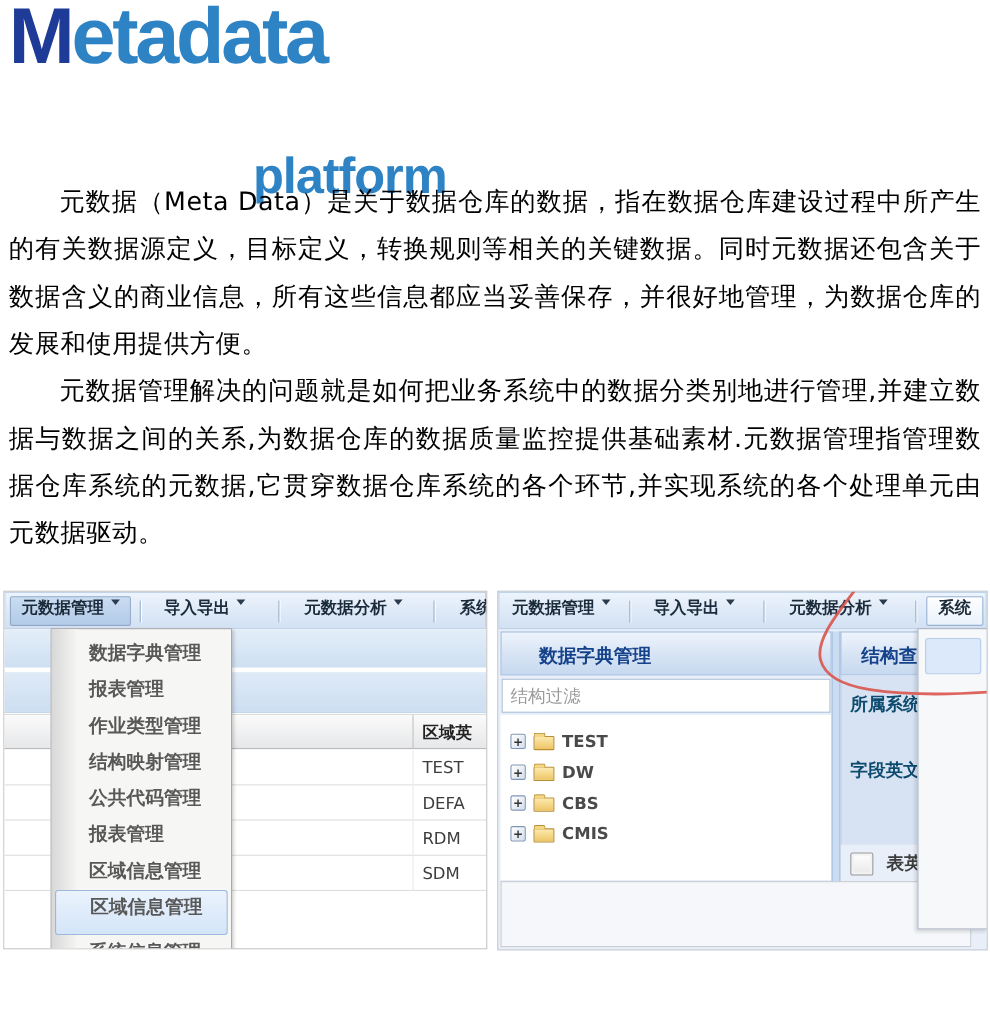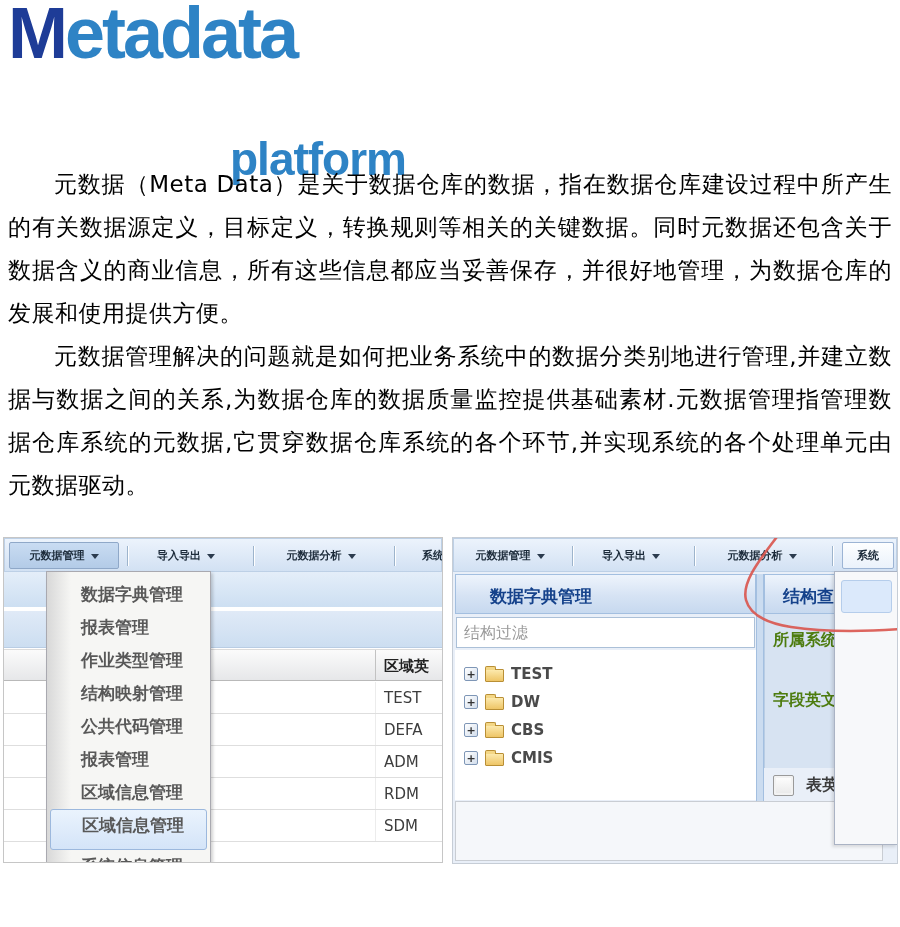--- a/index.html
+++ b/index.html
@@ -20,22 +20,22 @@
   .intro { position:absolute; left:8px; top:163px; width:884px; color:#000; }
   .intro p { font-size:23px; line-height:43px; text-align:justify; text-indent:2em;
              letter-spacing:0.5px; }
   .intro p + p { }
 
   
   .shot { position:absolute; overflow:hidden; background:#fff; }
   .menubar { position:absolute; left:0; top:0; right:0; height:34px;
              background:linear-gradient(#ecf3fc,#d2e1f3);
              border:1px solid #bdd0e6; }
-  .menu-item { position:absolute; top:3px; height:27px; display:flex; align-items:center;
-               justify-content:center; gap:6px; font-size:11px; font-weight:bold; color:#1c2b3a;
+  .menu-item { position:absolute; top:3px; height:27px; display:flex; align-items:flex-start;
+               justify-content:center; gap:6px; font-size:15px; font-weight:bold; color:#1c2b3a;
                border:1px solid transparent; border-radius:2px; cursor:default; }
   .menu-item.pressed { background:linear-gradient(#c9dcf2,#b3cbe7); border-color:#8fa8c8; }
   .menu-item.active  { background:linear-gradient(#fdfeff,#eaf2fb); border-color:#9cb4d4; }
   .caret { width:0; height:0; border-left:4px solid transparent; border-right:4px solid transparent;
            border-top:5px solid #2b3b4e; margin-top:2px; }
   .msep { position:absolute; top:7px; width:1px; height:20px; background:#9db4cc;
           box-shadow:1px 0 0 #ffffff; }
 
   
   .shot-left { left:3px; top:537px; width:440px; height:326px; border:1px solid #c6c6c6; }
@@ -92,21 +92,21 @@
   .tree-label { font-size:15px; font-weight:bold; color:#4a4a4a;
           font-family:"DejaVu Sans",sans-serif; }
   .bottom-strip { position:absolute; left:2px; top:263px; width:428px; height:60px;
           background:#f5f7fa; border:1px solid #c9cdd3; }
   .splitter { position:absolute; left:303px; top:36px; width:8px; height:227px;
           background:#cbdcf0; border-left:1px solid #a3bfe0; border-right:1px solid #a3bfe0; }
   .rpanel-header { left:311px; top:36px; width:148px; }
   .rpanel-header .ptitle { left:18px; }
   .rpanel-body { position:absolute; left:311px; top:76px; width:135px; height:154px;
           background:#d7e3f2; border-left:1px solid #b9cde4; }
-  .rfield { position:absolute; left:8px; font-size:16px; font-weight:bold; color:#4d7c0f;
+  .rfield { position:absolute; left:8px; font-size:16px; font-weight:bold; color:#0c4a6e;
           white-space:nowrap; }
   .rfield.f1 { top:16px; }
   .rfield.f2 { top:76px; }
   .check-row { position:absolute; left:311px; top:232px; width:135px; height:31px;
           display:flex; align-items:center; gap:12px; padding-left:9px; }
   .checkbox { width:21px; height:21px; background:linear-gradient(#ffffff,#e8e8e8);
           border:1px solid #9a9a9a; box-shadow:inset 0 0 0 2px #f2f2f2; border-radius:2px; }
   .check-label { font-size:16px; font-weight:bold; color:#3c3c3c; white-space:nowrap; }
   .sys-dropdown { position:absolute; left:381px; top:33px; width:64px; height:274px;
           background:#f7f8fa; border:1px solid #aab3c4; box-shadow:-2px 2px 3px rgba(0,0,0,.12); }
@@ -166,24 +166,20 @@
       <div class="grid-row">
           <span class="vline"></span>
           <span class="cell">TEST</span>
         </div>
       <div class="grid-row">
           <span class="vline"></span>
           <span class="cell">DEFA</span>
         </div>
       <div class="grid-row">
           <span class="vline"></span>
-          <span class="cell">ADM</span>
-        </div>
-      <div class="grid-row">
-          <span class="vline"></span>
           <span class="cell">RDM</span>
         </div>
       <div class="grid-row">
           <span class="vline"></span>
           <span class="cell">SDM</span>
         </div>
     </div>
 
     <div class="dropdown">
       <div class="gutter"></div>

